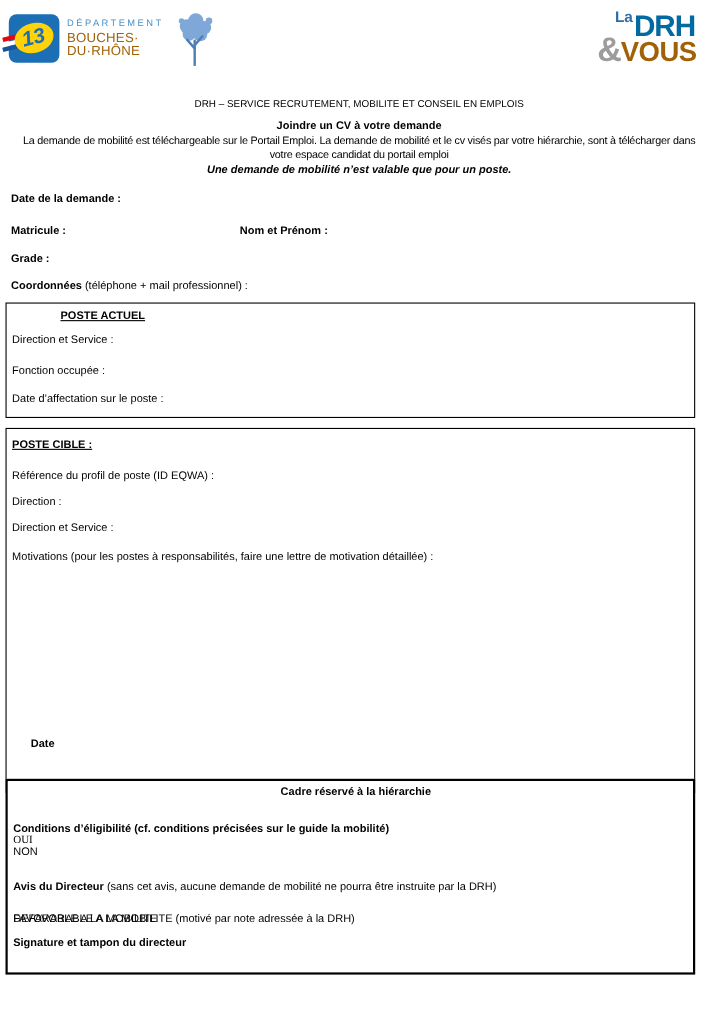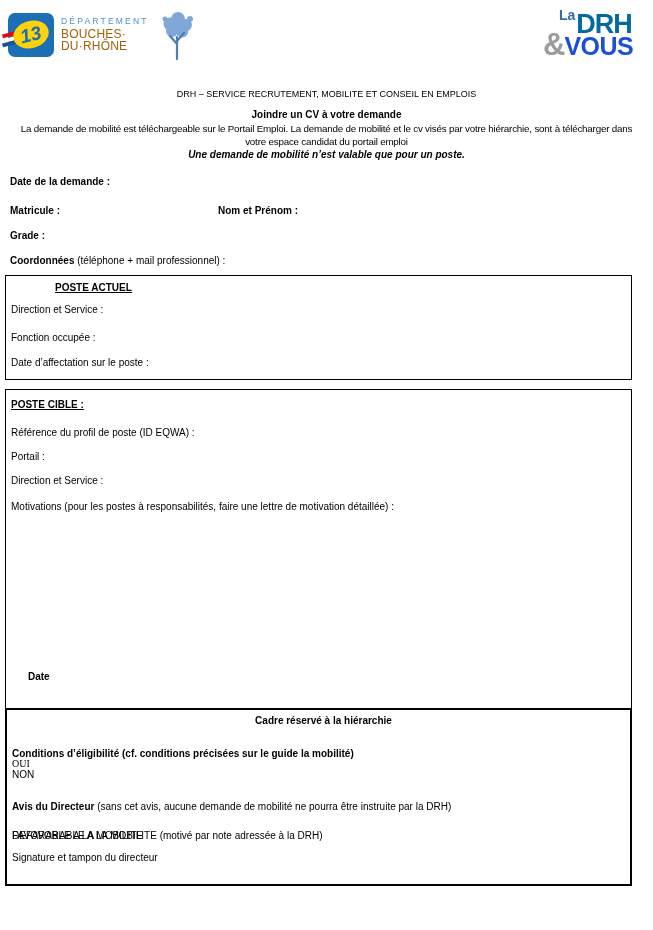--- a/index.html
+++ b/index.html
@@ -28,21 +28,21 @@
   .dept-line1 { color:#4a90c8; font-size:8.5px; letter-spacing:2.2px; margin-bottom:2px; }
   .dept-line2, .dept-line3 { color:#a16207; font-weight:normal; font-size:12px; letter-spacing:0.2px; }
   .tree { margin-left:2px; }
 
   .drh-logo { position:absolute; right:0; top:0; width:102px; line-height:1; }
   .drh-row1 { padding-left:16px; white-space:nowrap; }
   .la { color:#2f6ea6; font-weight:bold; font-size:14px; vertical-align:13px; margin-right:1px; }
   .drh { color:#0369a1; font-weight:bold; font-size:27px; letter-spacing:-1px; }
   .drh-row2 { margin-top:-9px; white-space:nowrap; }
   .amp { color:#9c9c9c; font-size:31px; font-weight:bold; margin-right:-1px; }
-  .vous { color:#1d4ed8; font-weight:bold; font-size:25px; letter-spacing:-0.5px; }
+  .vous { color:#a16207; font-weight:bold; font-size:25px; letter-spacing:-0.5px; }
 
   
   .title    { top:70px;  font-size:14.5px; font-weight:bold; letter-spacing:0.3px; }
   .subtitle { top:89px;  font-size:9px; }
   .intro1   { top:109px; font-size:10px; font-weight:bold; }
   .intro2   { top:123px; font-size:9.8px; line-height:12.5px; padding:0 16px; letter-spacing:-0.2px; }
   .intro3   { top:149px; font-size:10px; font-weight:bold; font-style:italic; }
 
   
   .lbl { position:absolute; font-size:10px; font-weight:bold; white-space:nowrap; }
@@ -59,21 +59,21 @@
   .sig-date      { top:671px; left:28px; }
   .sig-signature { top:671px; left:245px;margin-top:39px; }
 
   .cadre-title { top:5px; left:0; width:623px; text-align:center; font-weight:bold; }
   .conditions  { top:38px; font-size:11px; font-weight:bold; }
   .oui { top:48px; left:43px; font-family:"Liberation Serif","DejaVu Serif",serif; font-size:13.5px; }
   .non { top:59px; left:330px; font-size:10px; }
   .avis { top:91px; }
   .fav  { top:120px; left:43px; font-size:9.5px; }
   .defav{ top:120px; left:327px; font-size:9.5px; }
-  .tampon { top:142px; left:108px; font-size:11px; font-weight:normal; }
+  .tampon { top:142px; left:108px; font-size:11px; font-weight:bold; }
 </style>
 </head>
 <body>
 
 <div class="page">
 
   <div class="header">
     <div class="dept-logo">
       <div class="badge">
         <div class="ribbon r1"></div>
@@ -133,21 +133,21 @@
   <div class="box box1">
     <div class="line sec-title" style="top:6px;padding-left:44px;">POSTE ACTUEL</div>
     <div class="line" style="top:28px;">Direction et Service :</div>
     <div class="line" style="top:56px;">Fonction occupée :</div>
     <div class="line" style="top:81px;">Date d’affectation sur le poste :</div>
   </div>
 
   <div class="box box2">
     <div class="line sec-title" style="top:9px;">POSTE CIBLE :</div>
     <div class="line" style="top:37px;">Référence du profil de poste (ID EQWA) :</div>
-    <div class="line" style="top:61px;">Portail :</div>
+    <div class="line" style="top:61px;">Direction :</div>
     <div class="line" style="top:85px;">Direction et Service :</div>
     <div class="line" style="top:111px;">Motivations (pour les postes à responsabilités, faire une lettre de motivation détaillée) :</div>
   </div>
 
   <div class="lbl sig-date">Date</div>
   <div class="lbl sig-signature">Signature</div>
 
   <div class="box box3">
     <div class="line cadre-title">Cadre réservé à la hiérarchie</div>
     <div class="line conditions">Conditions d’éligibilité (cf. conditions précisées sur le guide la mobilité)</div>

